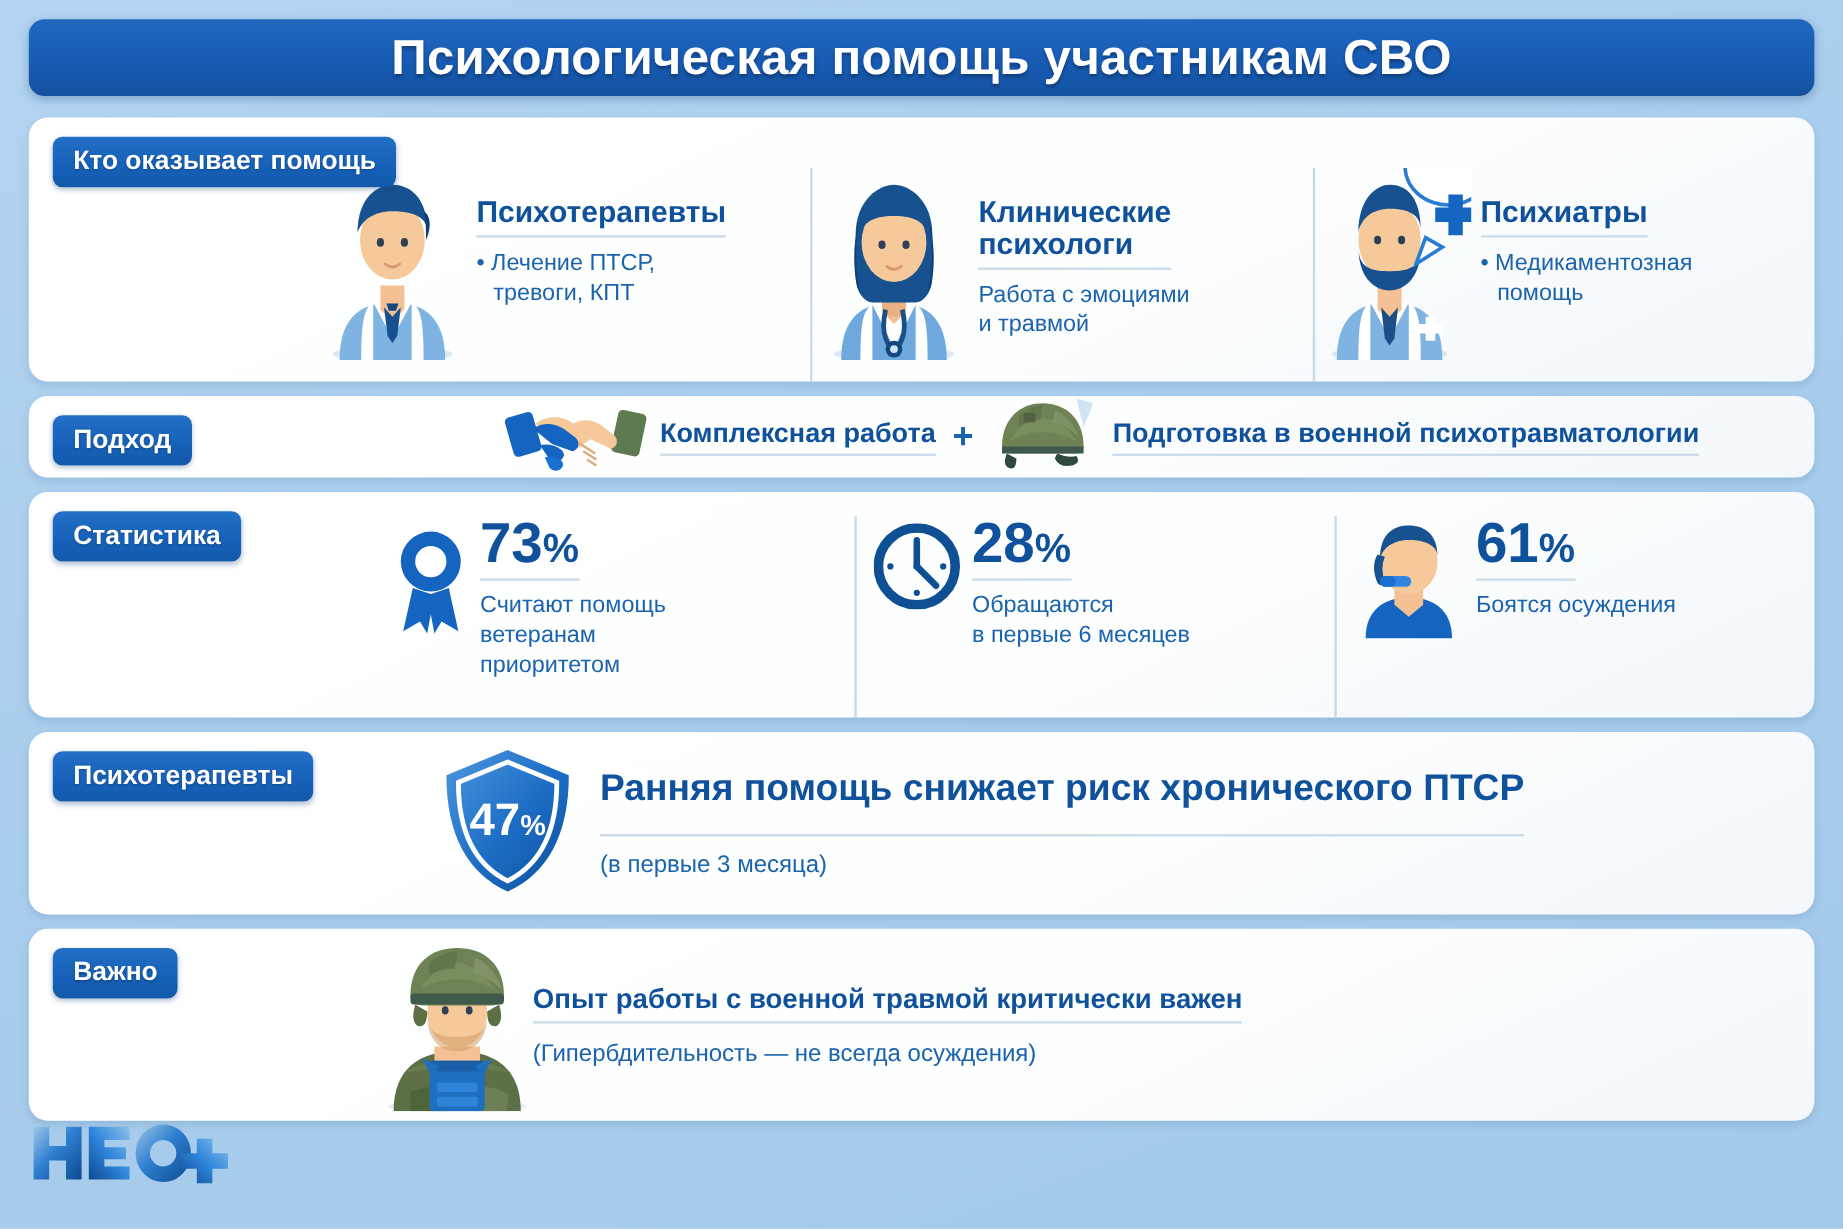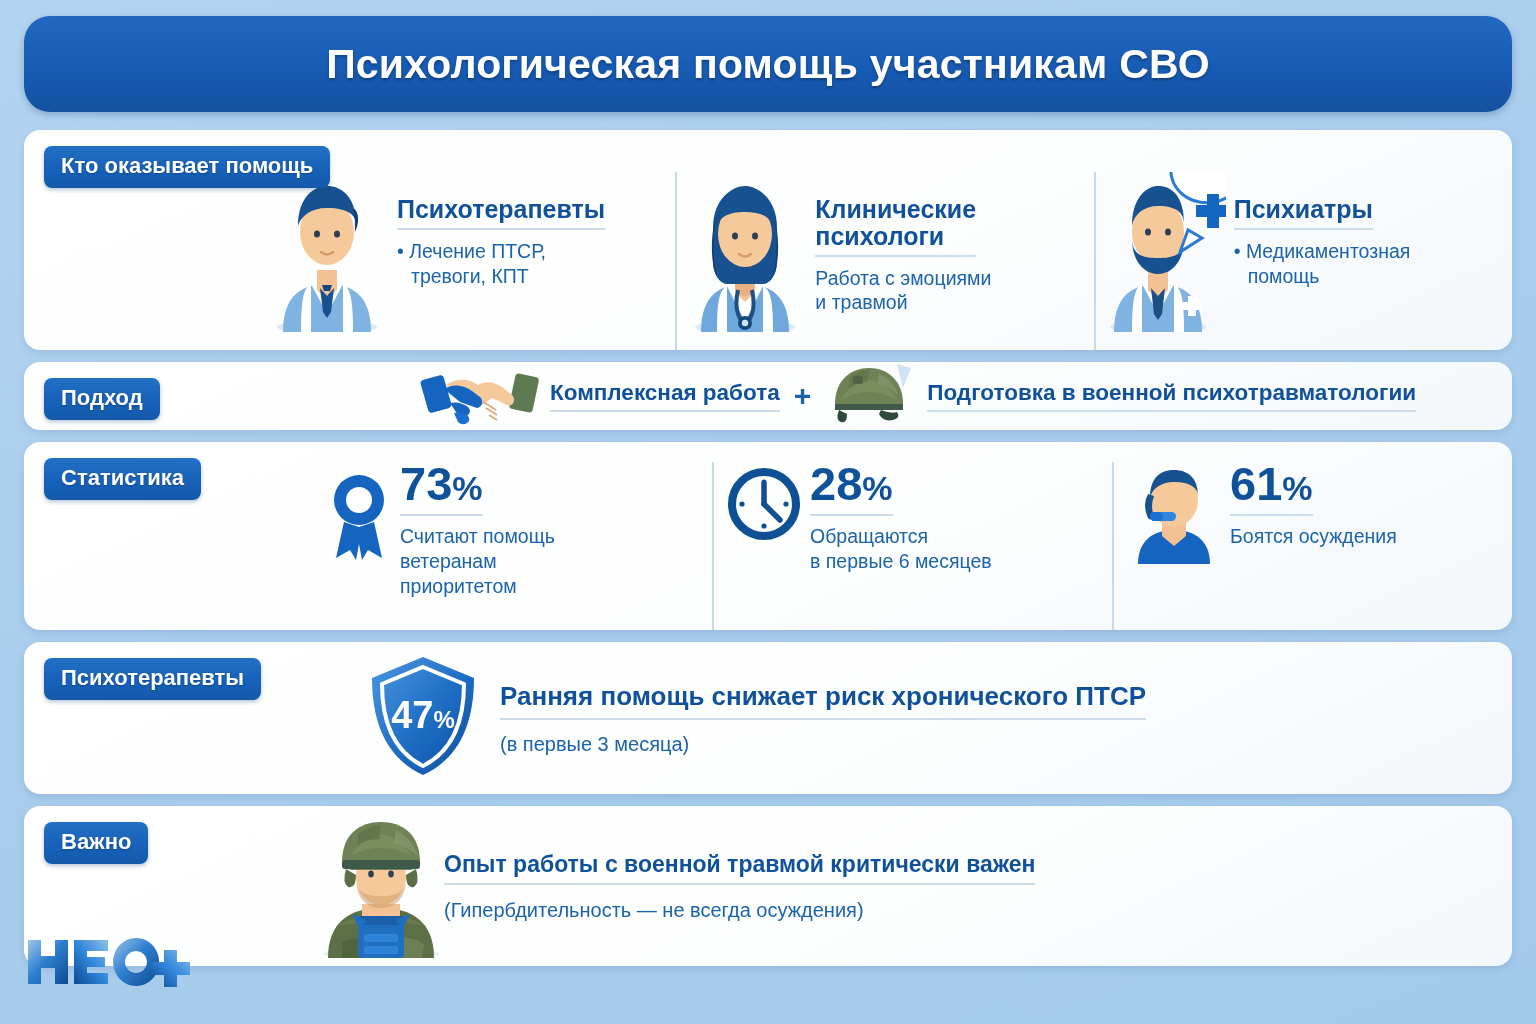--- a/index.html
+++ b/index.html
@@ -7,21 +7,21 @@
     width:1536px;height:1024px;
     background:linear-gradient(160deg,#b3d4f0 0%,#a9cdec 45%,#a3c9ea 100%);
     font-family:"Liberation Sans", sans-serif;
     overflow:hidden;
     position:relative;
   }
   .page{width:1536px;height:1024px;position:relative;box-sizing:border-box;padding:16px 24px 0 24px;}
 
   
   .header{
-    height:96px;border-radius:26px;
+    height:64px;border-radius:13px;
     background:linear-gradient(180deg,#2167c0 0%,#175bb4 55%,#14529f 100%);
     display:flex;align-items:center;justify-content:center;
     box-shadow:0 3px 7px rgba(20,60,120,.28);
     margin-bottom:18px;
   }
   .header h1{
     margin:0;color:#ffffff;font-size:41px;font-weight:700;letter-spacing:.2px;
     text-shadow:0 2px 3px rgba(0,0,0,.30);
     white-space:nowrap;
   }
@@ -82,22 +82,22 @@
   .stat .num{
     color:#10519c;font-size:47px;font-weight:700;line-height:.95;
     border-bottom:2px solid #cddcea;padding-bottom:7px;display:inline-block;
   }
   .stat .num .pc{font-size:34px;}
   .stat .lbl{margin-top:8px;color:#1a63ad;font-size:19.5px;line-height:1.3;}
 
   
   .s4{height:152px;display:flex;align-items:center;padding-left:340px;box-sizing:border-box;}
   .eff-txt .t1{
-    color:#10519c;font-size:26px;font-weight:700;
-    border-bottom:2px solid #cddcea;padding-bottom:6px;display:inline-block;white-space:nowrap;
+    color:#10519c;font-size:31px;font-weight:700;
+    border-bottom:2px solid #cddcea;padding-bottom:20px;display:inline-block;white-space:nowrap;
   }
   .eff-txt .t2{margin-top:13px;color:#1a63ad;font-size:20px;}
 
   
   .s5{height:160px;display:flex;align-items:center;padding-left:420px;box-sizing:border-box;}
   .imp-txt .t1{
     color:#10519c;font-size:23px;font-weight:700;
     border-bottom:2px solid #cddcea;padding-bottom:5px;display:inline-block;white-space:nowrap;
   }
   .imp-txt .t2{margin-top:14px;color:#1a63ad;font-size:20px;white-space:nowrap;}

